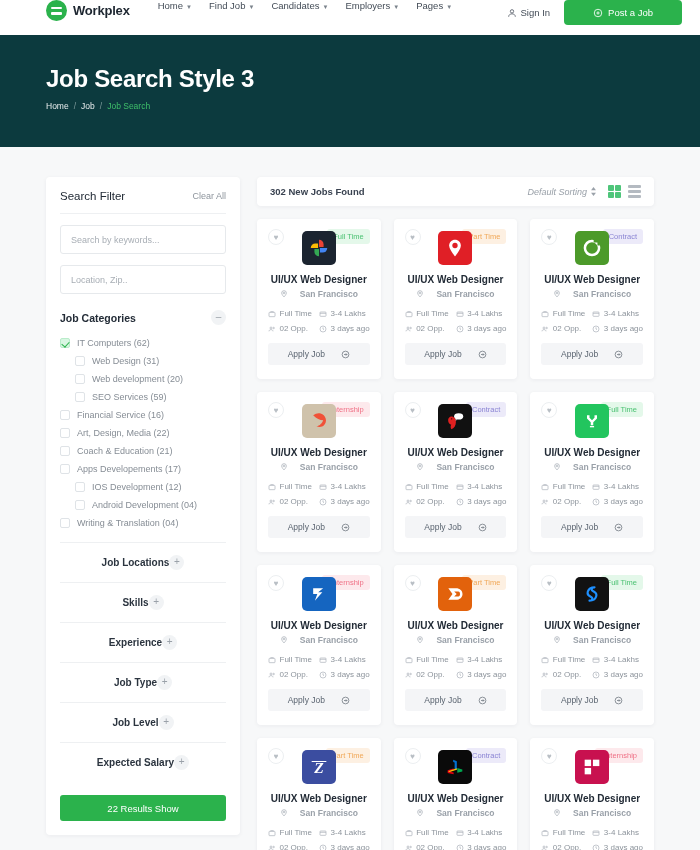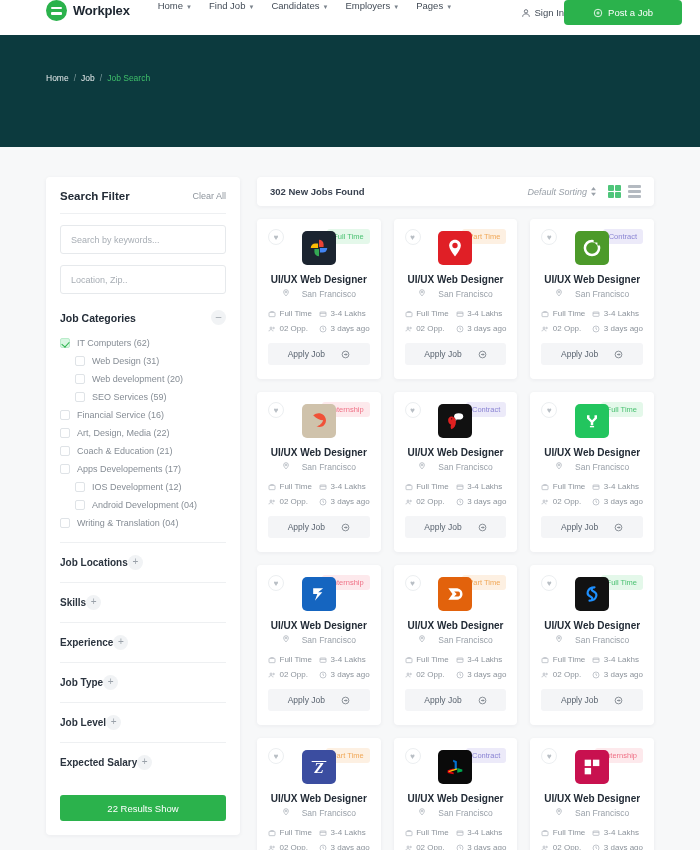--- a/index.html
+++ b/index.html
@@ -29,21 +29,21 @@
   .brand-mark i { display: block; width: 11px; height: 2.5px; background: #fff; border-radius: 1px; }
   .brand-name { font-size: 13px; font-weight: 700; color: #1d2630; letter-spacing: -0.2px; }
 
   .nav-links { display: flex; align-items: center; gap: 17px; }
   .nav-link {
     font-size: 9.5px; color: #434c57; display: flex; align-items: center; gap: 3px;
     cursor: pointer; white-space: nowrap;
   }
   .caret { font-size: 6px; color: #7b838c; position: relative; top: 1px; }
 
-  .nav-right { margin-left: auto; display: flex; align-items: center; }
+  .nav-right { margin-left: auto; display: flex; align-items: center; gap: 14px; }
   .signin { display: flex; align-items: center; gap: 4px; font-size: 9.5px; color: #434c57; cursor: pointer; }
   .post-job {
     background: #2bb24c; color: #fff; font-size: 9.5px;
     padding: 7px 29px; border-radius: 4px; display: flex; align-items: center; gap: 5px;
     cursor: pointer; border: none;
     font-family: "Liberation Sans", sans-serif;
   }
 
   
   .hero {
@@ -62,21 +62,21 @@
 
   
   .sidebar {
     width: 194px; flex: 0 0 194px;
     background: #fff; border-radius: 4px;
     box-shadow: 0 1px 4px rgba(30,40,60,.06);
     padding: 13px 14px 14px 14px;
     align-self: flex-start;
   }
   .sf-head { display: flex; align-items: center; justify-content: space-between; padding-bottom: 11px; border-bottom: 1px solid #eef0f2; }
-  .sf-title { font-size: 11.5px; font-weight: 700; color: #222b36; }
+  .sf-title { font-size: 11.5px; font-weight: 400; color: #222b36; }
   .sf-clear { font-size: 9px; color: #8e959d; cursor: pointer; }
 
   .field {
     margin-top: 11px; width: 100%; height: 29px;
     border: 1px solid #e6e9ec; border-radius: 3px;
     padding: 0 10px; font-size: 9px; color: #9aa1a9;
     font-family: "Liberation Sans", sans-serif; background: #fff;
   }
   .field::placeholder { color: #a8aeb5; }
 
@@ -103,21 +103,21 @@
     background: #d8f6e2; border-color: #b9ecca;
     position: relative;
   }
   .cb.on::after {
     content: ""; position: absolute; left: 2px; top: 1px;
     width: 4px; height: 6px; border: solid #2bb24c; border-width: 0 1.4px 1.4px 0;
     transform: rotate(42deg);
   }
 
   .acc-row {
-    display: flex; align-items: center; justify-content: flex-start;
+    display: flex; align-items: center; justify-content: center;
     padding: 12px 0; border-top: 1px solid #eef0f2; cursor: pointer;
   }
   .acc-label { font-size: 10px; font-weight: 700; color: #2b343f; }
 
   .results-btn {
     margin-top: 13px; width: 100%; height: 26px; border: none; border-radius: 3px;
     background: #2bb24c; color: #fff; font-size: 9.5px; cursor: pointer;
     font-family: Liberation Sans, sans-serif;
   }
 
@@ -155,21 +155,21 @@
   }
   .badge.full { background: #e4f8ea; color: #4cc273; }
   .badge.part { background: #fdf0e2; color: #f0a858; }
   .badge.contract { background: #eceaf9; color: #8b85d4; }
   .badge.intern { background: #fde9ec; color: #ef7186; }
 
   .logo-wrap { display: flex; justify-content: center; margin-top: -14px; }
   .logo { width: 34px; height: 34px; border-radius: 5px; display: flex; align-items: center; justify-content: center; overflow: hidden; }
 
   .job-title { text-align: center; font-size: 10px; font-weight: 700; color: #222b36; margin-top: 9px; }
-  .job-loc { text-align: center; font-size: 8.5px; color: #9aa1a9; margin-top: 4px; display: flex; justify-content: center; gap: 12px; }
+  .job-loc { text-align: center; font-size: 8.5px; color: #9aa1a9; margin-top: 4px; display: flex; align-items: center; justify-content: center; gap: 12px; font-weight: bold; }
 
   .meta { margin-top: 10px; display: grid; grid-template-columns: 1fr 1fr; row-gap: 6px; column-gap: 4px; }
   .meta div { font-size: 8px; color: #8d949c; display: flex; align-items: center; gap: 3.5px; white-space: nowrap; }
 
   .apply {
     margin-top: 10px; width: 100%; height: 22px; border: none; border-radius: 3px;
     background: #f4f5f7; color: #5a6470; font-size: 8.5px; cursor: pointer;
     display: flex; align-items: center; justify-content: center; gap: 16px;
     font-family: "Liberation Sans", sans-serif;
   }
@@ -221,20 +221,21 @@
       <svg width="10" height="10" viewBox="0 0 24 24" fill="none" stroke="#ffffff" stroke-width="2">
         <circle cx="12" cy="12" r="9"></circle>
           <path d="M12 8v8M8 12h8"></path>
       </svg>
       <span>Post a Job</span>
     </button>
   </div>
 </div>
 
 <div class="hero">
+  <h1>Job Search Style 3</h1>
   <div class="crumbs">
     <a>Home</a>
     <span class="sep">/</span>
     <a>Job</a>
     <span class="sep">/</span>
     <span class="cur">Job Search</span>
   </div>
 </div>
 
 <div class="page">

